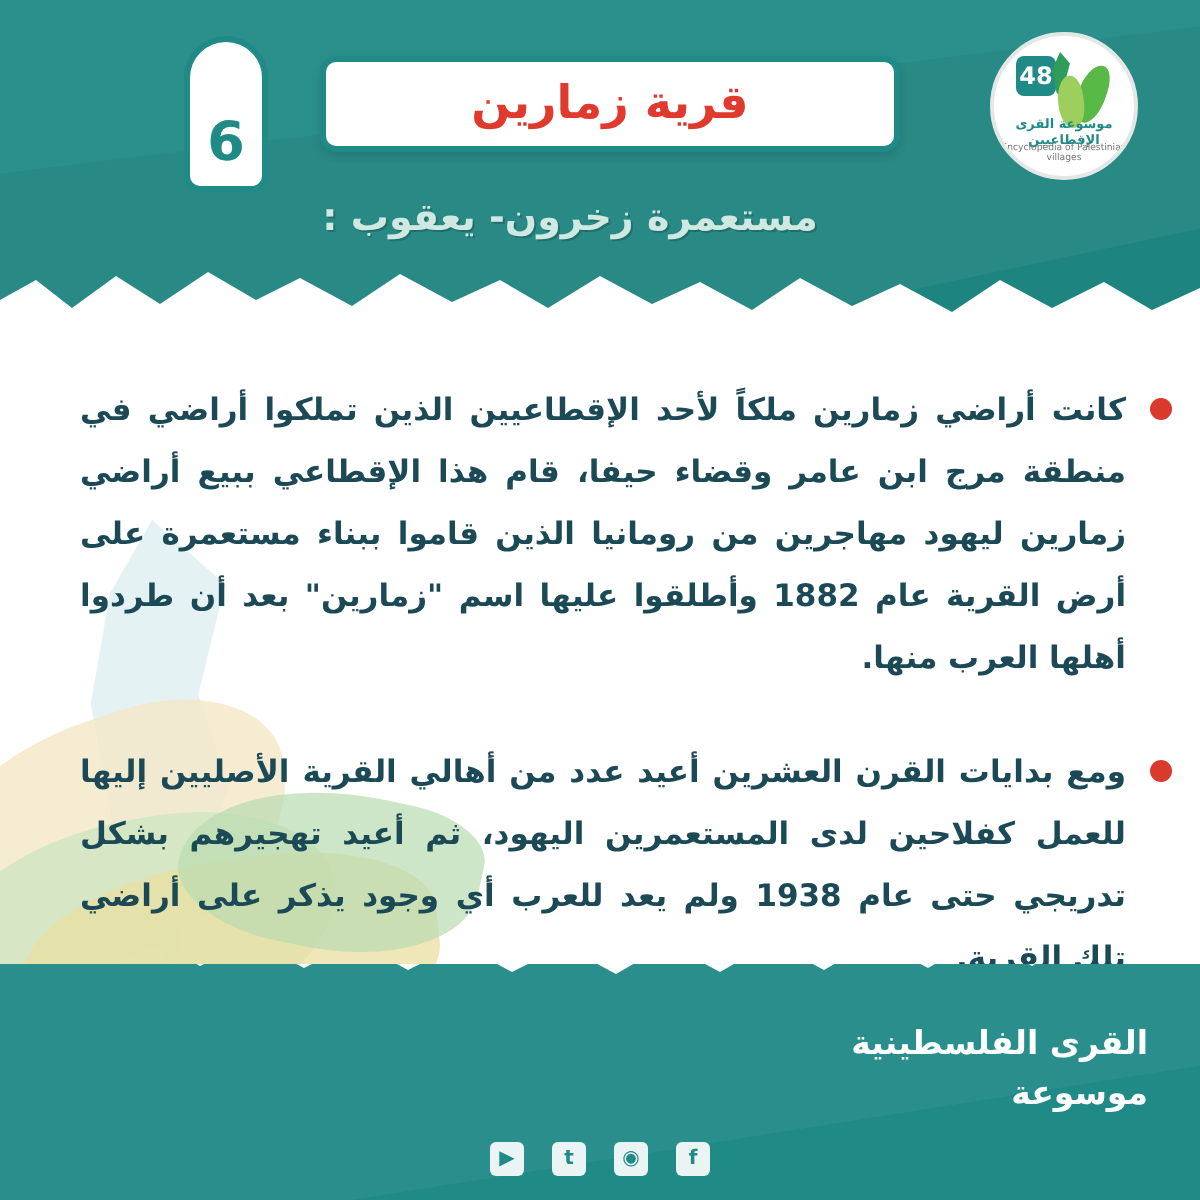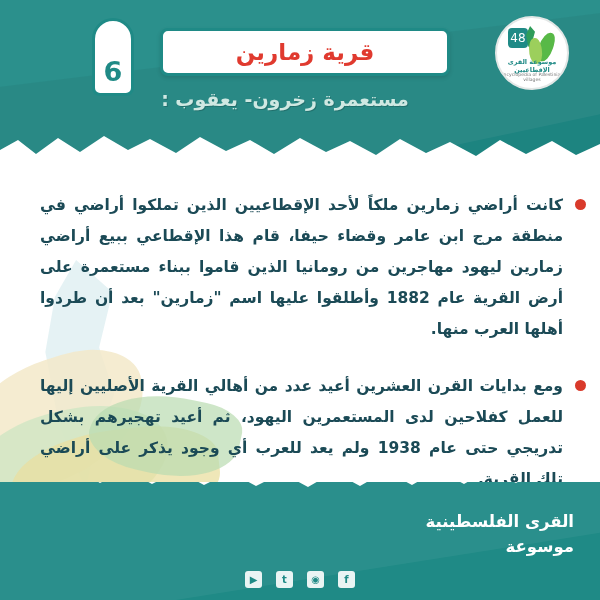--- a/index.html
+++ b/index.html
@@ -64,21 +64,21 @@
     overflow: hidden;
   }
   .logo-badge {
     position: absolute;
     left: 11px; top: 10px;
     width: 20px; height: 20px;
     border-radius: 4px;
     background: #1f8a86;
     color: #fff;
     font-size: 12px;
-    font-weight: normal;
+    font-weight: bold;
     line-height: 20px;
     text-align: center;
   }
   .logo-leafA {
     position: absolute;
     right: 14px; top: 14px;
     width: 14px; height: 30px;
     background: #58b947;
     border-radius: 60% 40% 55% 45%;
     transform: rotate(18deg);
@@ -150,21 +150,21 @@
   }
   .num-tab .n {
     color: #1f8a86;
     font-size: 27px;
     font-weight: bold;
   }
 
   
   .subtitle {
     position: absolute;
-    top: 88px; right: 150px;
+    top: 98px; right: 150px;
     width: 330px;
     text-align: center;
     z-index: 9;
   }
   .subtitle .txt {
     color: #cfe8e2;
     font-size: 19px;
     font-weight: bold;
     text-shadow: 1px 1px 0 rgba(0,0,0,0.18);
   }

